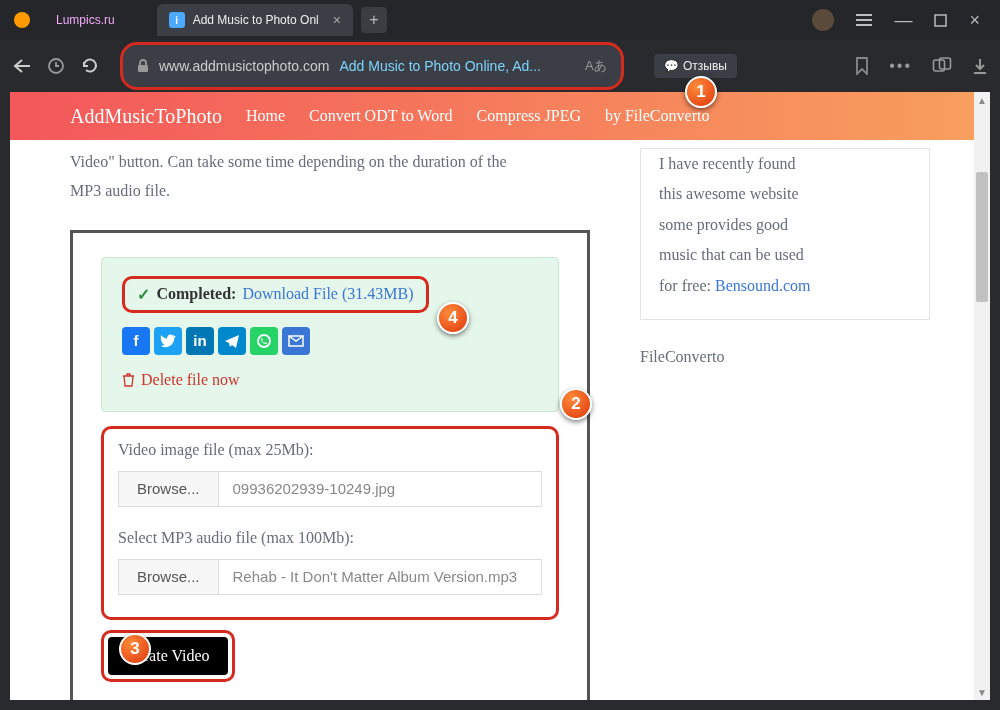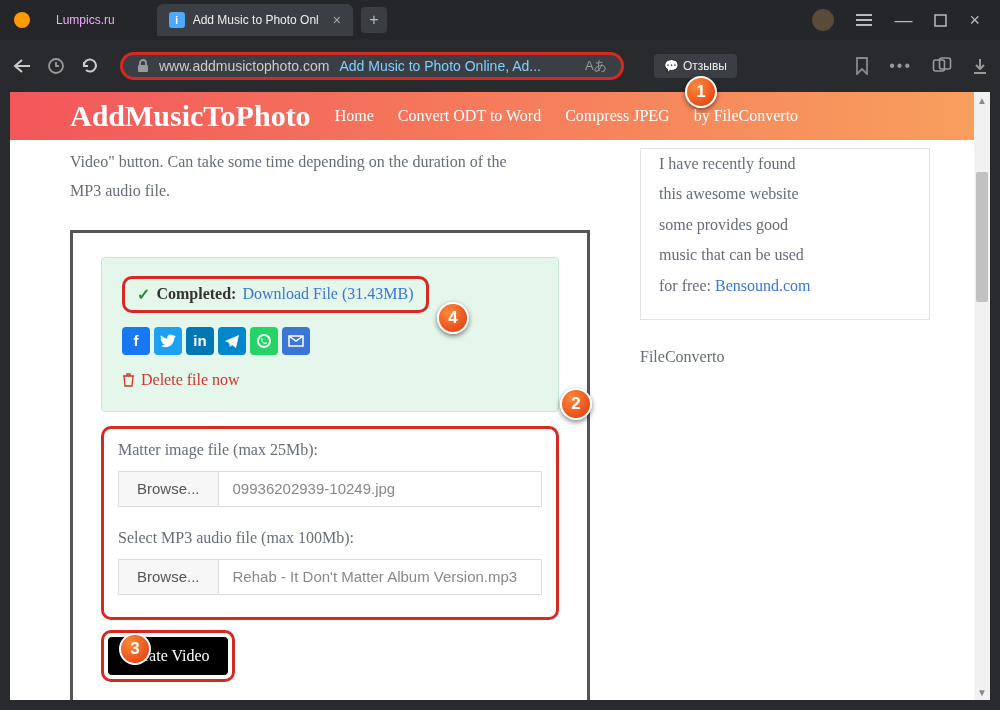--- a/index.html
+++ b/index.html
@@ -13,34 +13,34 @@
 .tab-icon.blue { background: #4da8ff; color: white; }
 .close-x { color: #aaa; margin-left: 6px; font-size: 14px; }
 .newtab { width: 26px; height: 26px; background: #3a3d42; border-radius: 4px; color: #bbb; display: flex; align-items: center; justify-content: center; font-size: 16px; margin-left: 8px; }
 .orange-dot { width: 16px; height: 16px; border-radius: 50%; background: #ff9a00; margin: 0 14px; }
 .win-controls { margin-left: auto; display: flex; align-items: center; gap: 22px; padding-right: 20px; color: #bbb; }
 .win-controls .avatar { width: 22px; height: 22px; border-radius: 50%; background: #5a4a3a; }
 
 .navbar { height: 52px; background: #282a2e; display: flex; align-items: center; padding: 0 12px; gap: 14px; color: #bbb; }
 .nav-icon { width: 20px; display: flex; justify-content: center; }
 .url-box { position: relative; margin-left: 6px; }
-.url-pill { height: 28px; background: #3b3e44; border-radius: 17px; display: flex; align-items: center; padding: 0 14px; gap: 10px; color: #ccc; font-size: 14px; border: 3px solid #d62a1f; }
+.url-pill { height: 48px; background: #3b3e44; border-radius: 17px; display: flex; align-items: center; padding: 0 14px; gap: 10px; color: #ccc; font-size: 14px; border: 3px solid #d62a1f; }
 .url-domain { color: #ccc; }
 .url-title { color: #7dd3fc; }
 .reviews { background: #3b3e44; color: #eee; font-size: 12px; padding: 5px 10px; border-radius: 4px; display: flex; align-items: center; gap: 4px; margin-left: 16px; }
 .right-icons { margin-left: auto; display: flex; align-items: center; gap: 20px; color: #999; font-size: 16px; }
 
 
 .viewport { position: absolute; top: 92px; left: 10px; right: 10px; bottom: 10px; background: #fff; overflow: hidden; }
 .scroll-track { position: absolute; right: 0; top: 0; bottom: 0; width: 16px; background: #f1f1f1; }
 .scroll-thumb { position: absolute; right: 2px; width: 12px; top: 80px; height: 130px; background: #c1c1c1; border-radius: 2px; }
 .scroll-arrow { position: absolute; width: 16px; height: 16px; display: flex; align-items: center; justify-content: center; color: #888; font-size: 10px; }
 
 .sitebar { height: 48px; background: #f3575a; background: linear-gradient(to right, #f3575a, #f8a05e); display: flex; align-items: center; padding: 0 60px; gap: 24px; color: #fff; font-family: Georgia, serif; }
-.sitebar .logo { font-size: 30px; font-weight: bold; }
+.sitebar .logo { font-size: 20px; font-weight: normal; }
 .sitebar .nav { font-size: 16px; font-family: Georgia, serif; }
 
 .page { display: flex; padding: 8px 60px 0 60px; gap: 50px; }
 .leftcol { flex: 0 0 520px; }
 .rightcol { flex: 1; }
 
 .intro-text { color: #666c7a; font-size: 16px; line-height: 1.8; font-family: Georgia, serif; margin-bottom: 24px; }
 
 .tool-box { border: 3px solid #555; padding: 24px 28px; }
 .success-panel { background: #e5f6ea; border: 1px solid #c9e8d3; border-radius: 4px; padding: 18px 20px 22px 20px; margin-bottom: 14px; }
@@ -203,21 +203,21 @@
           </div>
           <div class="delete-row">
             <svg width="13" height="15">
                 <path d="M2 4h9l-1 10H3z M1 4h11 M5 2h3v2H5z" fill="none" stroke="#d0342c" stroke-width="1.3"></path>
               </svg>
             <span>Delete file now</span>
           </div>
         </div>
 
         <div class="form-box">
-          <div class="form-label">Matter image file (max 25Mb):</div>
+          <div class="form-label">Video image file (max 25Mb):</div>
           <div class="file-row">
             <div class="file-btn">Browse...</div>
             <div class="file-val">09936202939-10249.jpg</div>
           </div>
           <div class="form-label">Select MP3 audio file (max 100Mb):</div>
           <div class="file-row" style="margin-bottom:4px;">
             <div class="file-btn">Browse...</div>
             <div class="file-val">Rehab - It Don't Matter Album Version.mp3</div>
           </div>
         </div>

